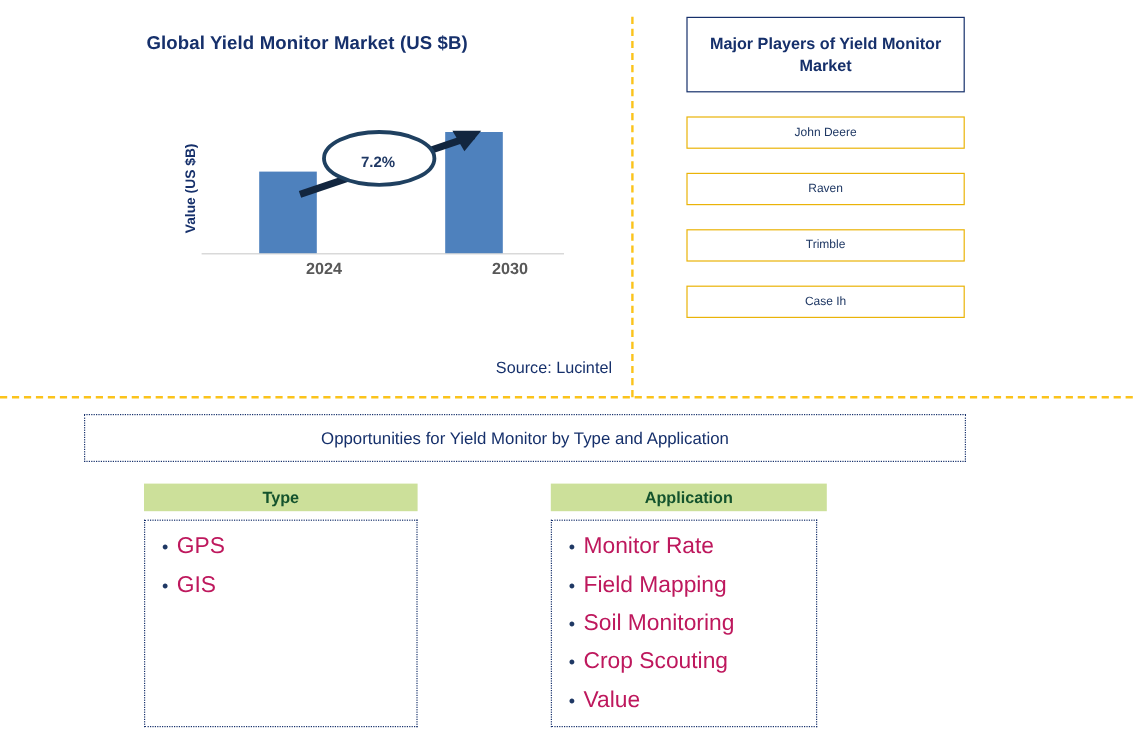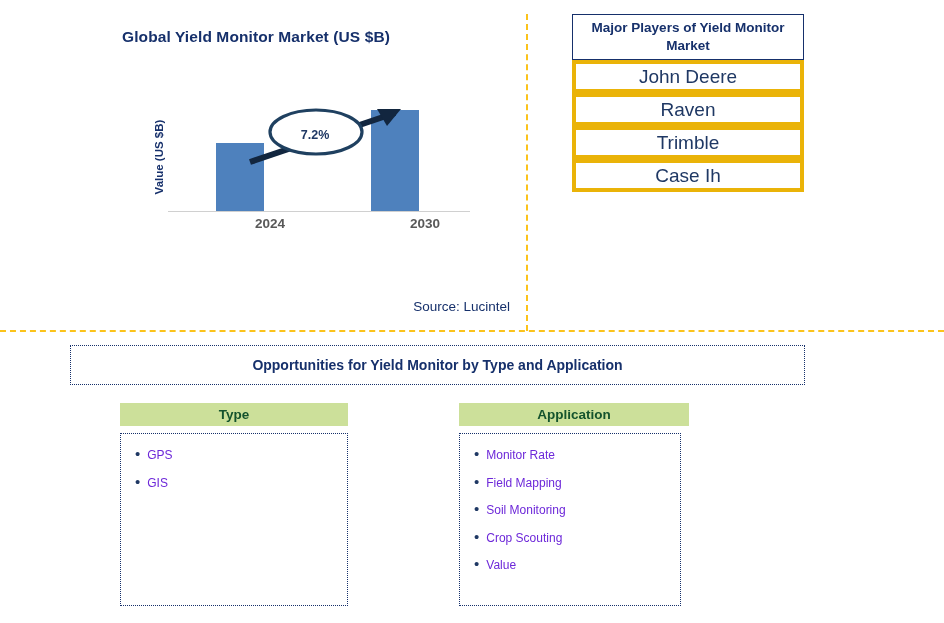--- a/index.html
+++ b/index.html
@@ -42,51 +42,51 @@
     font-size:13.5px;font-weight:normal;color:#16306b;
   }
 
   
   #v-divider{position:absolute;left:526px;top:14px;width:0;height:317px;border-left:2px dashed #fbc31b;}
   #h-divider{position:absolute;left:0;top:330px;width:944px;height:0;border-top:2px dashed #fbc31b;}
 
   
   #players-panel{position:absolute;left:572px;top:14px;width:232px;}
   #players-header{
-    border:1.6px solid #16306b;background:#ffffff;height:46px;
+    border:1.6px solid #16306b;background:#ffffff;height:63px;
     display:flex;align-items:center;justify-content:center;text-align:center;
     font-size:13.5px;font-weight:bold;color:#16306b;line-height:1.3;padding:0 8px;
     box-sizing:border-box;
   }
   .player-item{
-    margin-top:0;border:4px solid #eab308;background:#ffffff;height:25px;
+    margin-top:20px;border:1px solid #eab308;background:#ffffff;height:25px;
     display:flex;align-items:center;justify-content:center;
-    font-size:19px;color:#1f3864;
+    font-size:10px;color:#1f3864;
   }
 
   
   #opportunities-banner{
     position:absolute;left:70px;top:345px;width:735px;height:40px;
     border:1.4px dotted #16306b;background:#ffffff;box-sizing:border-box;
     display:flex;align-items:center;justify-content:center;
-    font-size:14px;font-weight:bold;color:#16306b;
+    font-size:14px;font-weight:normal;color:#16306b;
   }
 
   
   .col-header{
     position:absolute;height:23px;background:#cce09a;
     display:flex;align-items:center;justify-content:center;
     font-size:13.5px;font-weight:bold;color:#14532d;
   }
   .col-box{
     position:absolute;border:1.4px dotted #16306b;background:#ffffff;
     box-sizing:border-box;padding:12px 0 0 14px;
   }
   .col-box li{
-    list-style:none;font-size:12px;color:#6d28d9;margin:0 0 11px 0;
+    list-style:none;font-size:19px;color:#be185d;margin:0 0 11px 0;
     line-height:1.1;white-space:nowrap;
   }
   .col-box ul{margin:0;padding:0;}
   .col-box li::before{content:"\2022";color:#1f3864;margin-right:7px;font-size:15px;}
 
   #type-header{left:120px;top:403px;width:228px;}
   #type-box{left:120px;top:433px;width:228px;height:173px;}
   #application-header{left:459px;top:403px;width:230px;}
   #application-box{left:459px;top:433px;width:222px;height:173px;}
 </style>

